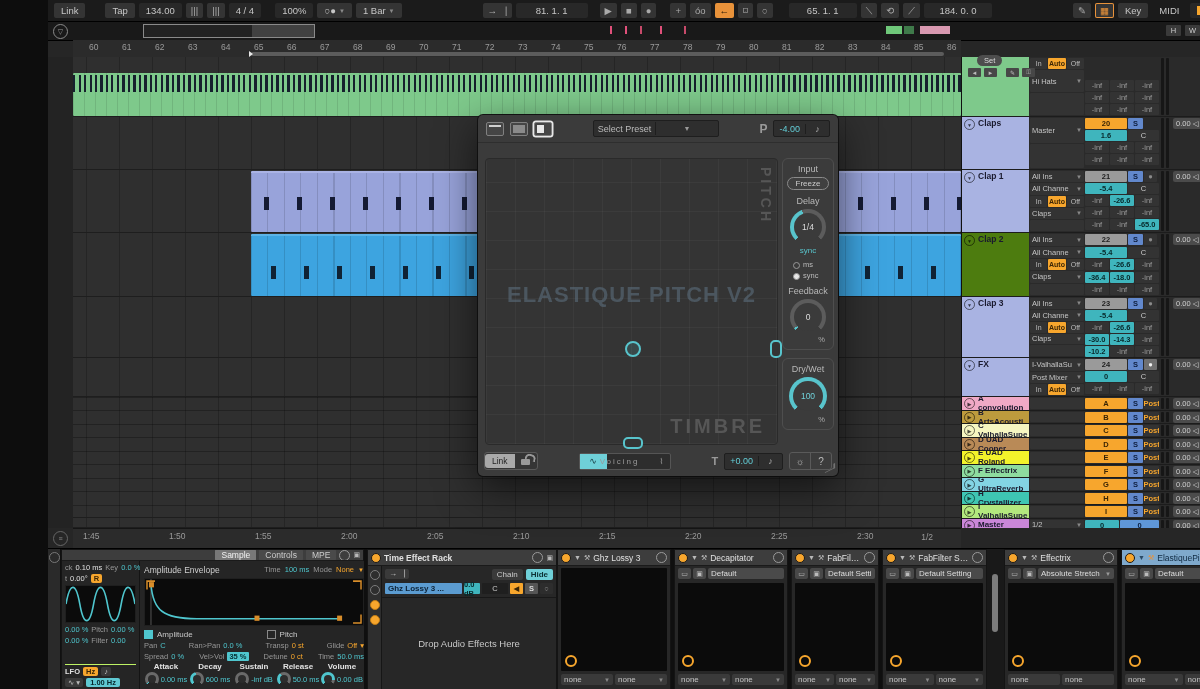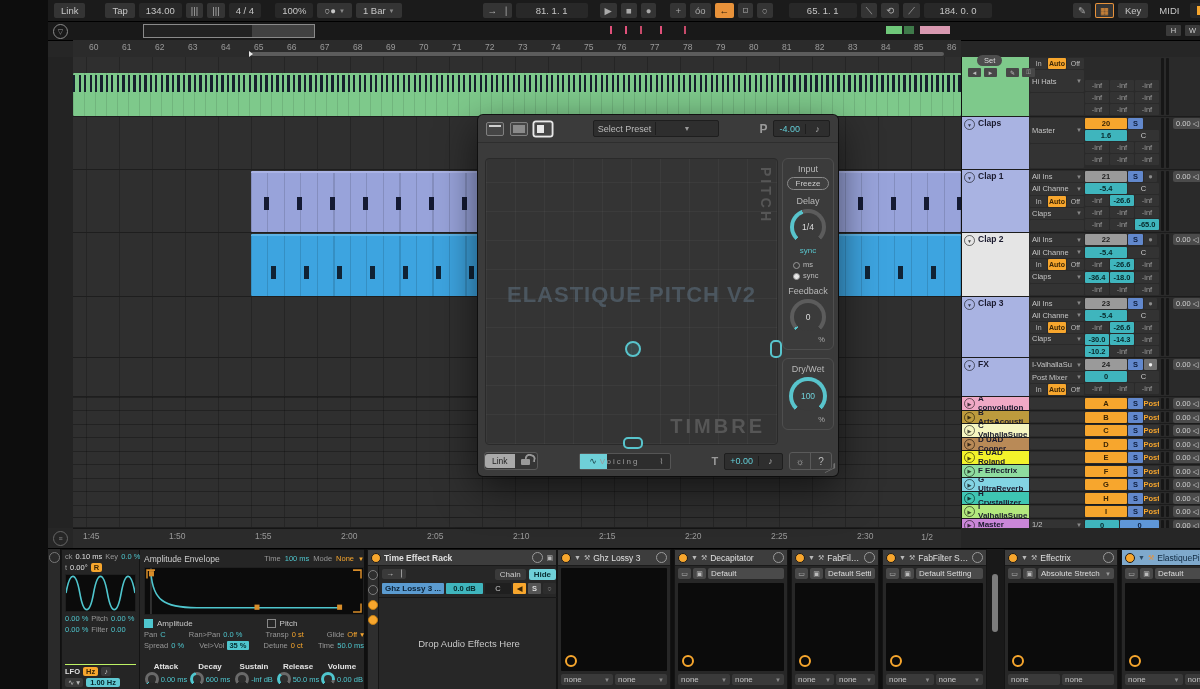--- a/index.html
+++ b/index.html
@@ -435,21 +435,21 @@
             <div class="mx-meter">
               <i></i>
               <i></i>
             </div>
             <div class="mx-delay">
               <span class="dlv">0.00 ◁</span>
               <span class="dlu">ms</span>
             </div>
           </div>
           <div class="mx-row" style="height: 64px;">
-            <div class="mx-name" style="background: #e5e5e5;">
+            <div class="mx-name" style="background: #4d7c0f;">
               <span class="trkicon">▼</span>
               <span>Clap 2</span>
             </div>
             <div class="mx-io" style="justify-content: flex-start;">
               <div class="iobox">
                 <span>All Ins</span>
                 <span class="dd" style="font-size: 6px; color: rgb(136, 136, 136);">▼</span>
               </div>
               <div class="iobox">
                 <span>All Channe</span>
@@ -970,20 +970,28 @@
     <span style="position:absolute;right:28px;top:3px;font-size:8.5px;color:#9b9b9b">1/2</span>
   </div>
   <span style="position:absolute;left:5px;top:531px;width:13px;height:13px;border:1px solid #666;border-radius:50%;color:#888;font-size:7px;text-align:center;line-height:13px">≡</span>
 
   <div class="devbar">
     <div class="strip-l">
       <span style="position:absolute;left:1px;top:3px;width:9px;height:9px;border:1px solid #777;border-radius:50%"></span>
     </div>
 
     <div class="dev" style="width:303px">
+      <div class="dhead">
+        <span class="sp"></span>
+        <span class="tab on">Sample</span>
+        <span class="tab">Controls</span>
+        <span class="tab">MPE</span>
+        <span class="circ-ic"></span>
+        <span class="dh-ic">▣</span>
+      </div>
       <div style="flex:1;display:flex">
         <div class="smp-l">
           <div class="row" id="smpR1">
               <span class="lbl">ck</span>
               <span class="wht">0.10 ms</span>
               <span class="lbl">Key</span>
               <span class="tealtx">0.0 %</span>
             </div>
           <div class="row" id="smpR2">
               <span class="lbl">t</span>
@@ -1152,21 +1160,21 @@
         </div>
         <div class="rackmain">
           <div class="rrow1">
             <span style="background:#3a3a3a;border-radius:2px;padding:0 4px;font-size:8px;color:#ccc">→⎹</span>
             <span class="sp"></span>
             <span class="chainb">Chain</span>
             <span class="hideb">Hide</span>
           </div>
           <div class="chrow">
             <span class="chname">Ghz Lossy 3 ...</span>
-            <span class="chv" style="width:37px;background:#3fb5bd;color:#07282a;font-weight:bold">0.0 dB</span>
+            <span class="chv" style="width:16px;background:#3fb5bd;color:#07282a;font-weight:bold">0.0 dB</span>
             <span class="chv" style="width:26px;background:#1f1f1f;color:#ccc">C</span>
             <span class="chv" style="width:13px;background:#f7a62d;color:#3a2505">◀</span>
             <span class="chv" style="width:13px;background:#555;color:#ddd;font-weight:bold">S</span>
             <span class="chv" style="width:13px;background:#2d2d2d;color:#999">○</span>
           </div>
           <div class="droparea">Drop Audio Effects Here</div>
         </div>
       </div>
     </div>
 

